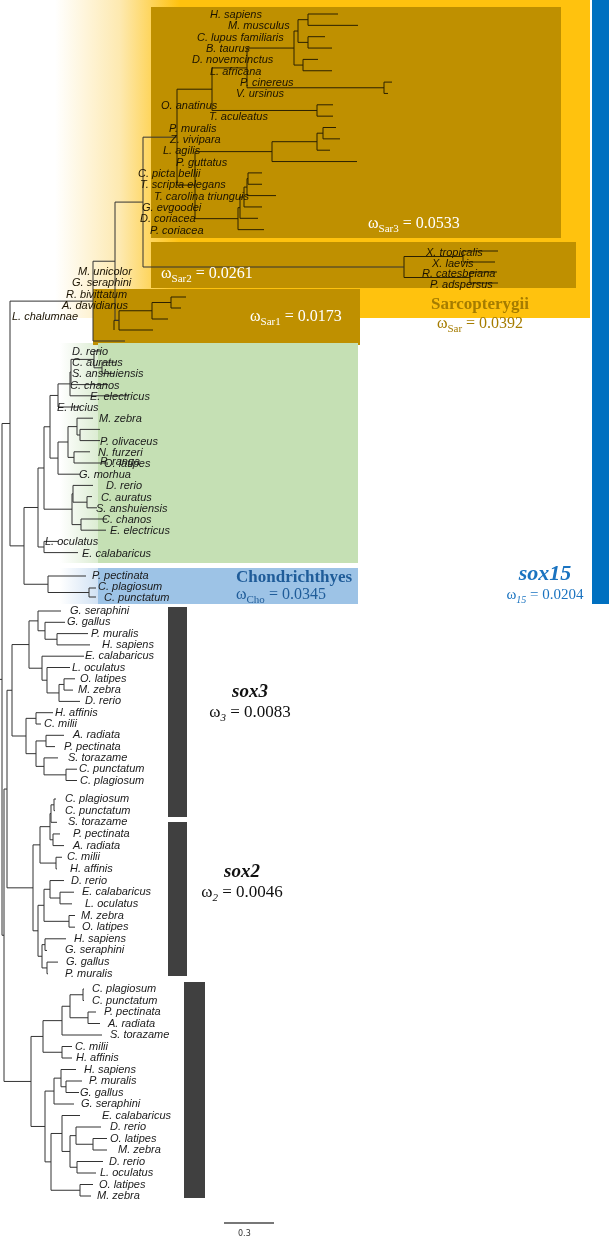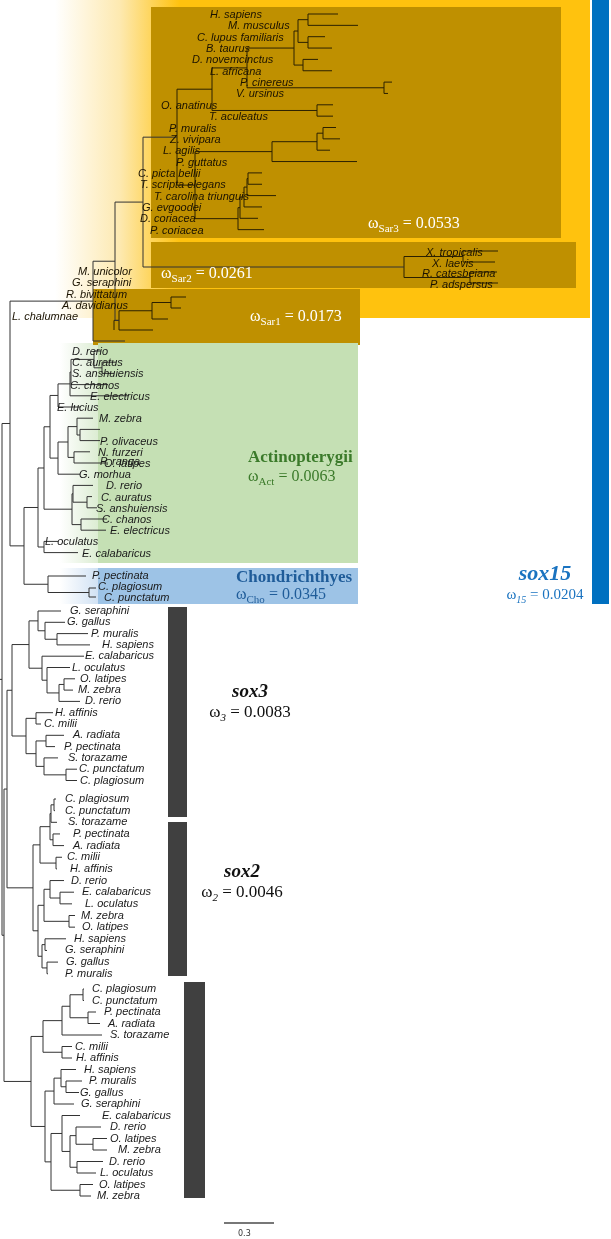--- a/index.html
+++ b/index.html
@@ -467,23 +467,23 @@
     <span>= 0.0533</span>
   </div>
   <div class="lbl omega" style="left:161px;top:264px;color:#fff;">
     <span>ω</span><sub>Sar2</sub>
     <span>= 0.0261</span>
   </div>
   <div class="lbl omega" style="left:250px;top:307px;color:#fff;">
     <span>ω</span><sub>Sar1</sub>
     <span>= 0.0173</span>
   </div>
-  <div class="lbl" style="left:248px;top:447px;color:#3b7a2a;text-align:left;">
-    <div class="clade-name">Actinopterygii</div>
-    <div class="omega"><span>ω</span><sub>Act</sub> <span>= 0.0063</span></div>
+  <div class="lbl" style="left:420px;top:294px;color:#a57c00;width:120px;">
+    <div class="clade-name">Sarcopterygii</div>
+    <div class="omega"><span>ω</span><sub>Sar</sub> <span>= 0.0392</span></div>
   </div>
   <div class="lbl" style="left:236px;top:568px;color:#1f5c99;text-align:left;line-height:17px;">
     <div class="clade-name">Chondrichthyes</div>
     <div class="omega"><span>ω</span><sub>Cho</sub> <span>= 0.0345</span></div>
   </div>
 
   <div class="lbl" style="left:500px;top:560px;color:#1a73c0;width:90px;">
     <div class="gene-name" style="color:#1a73c0;font-size:22px;">sox15</div>
     <div class="gene-omega" style="color:#1a73c0;font-size:15px;"><span>ω</span><sub style="font-style:italic;font-size:10px;">15</sub> <span>= 0.0204</span></div>
   </div>

